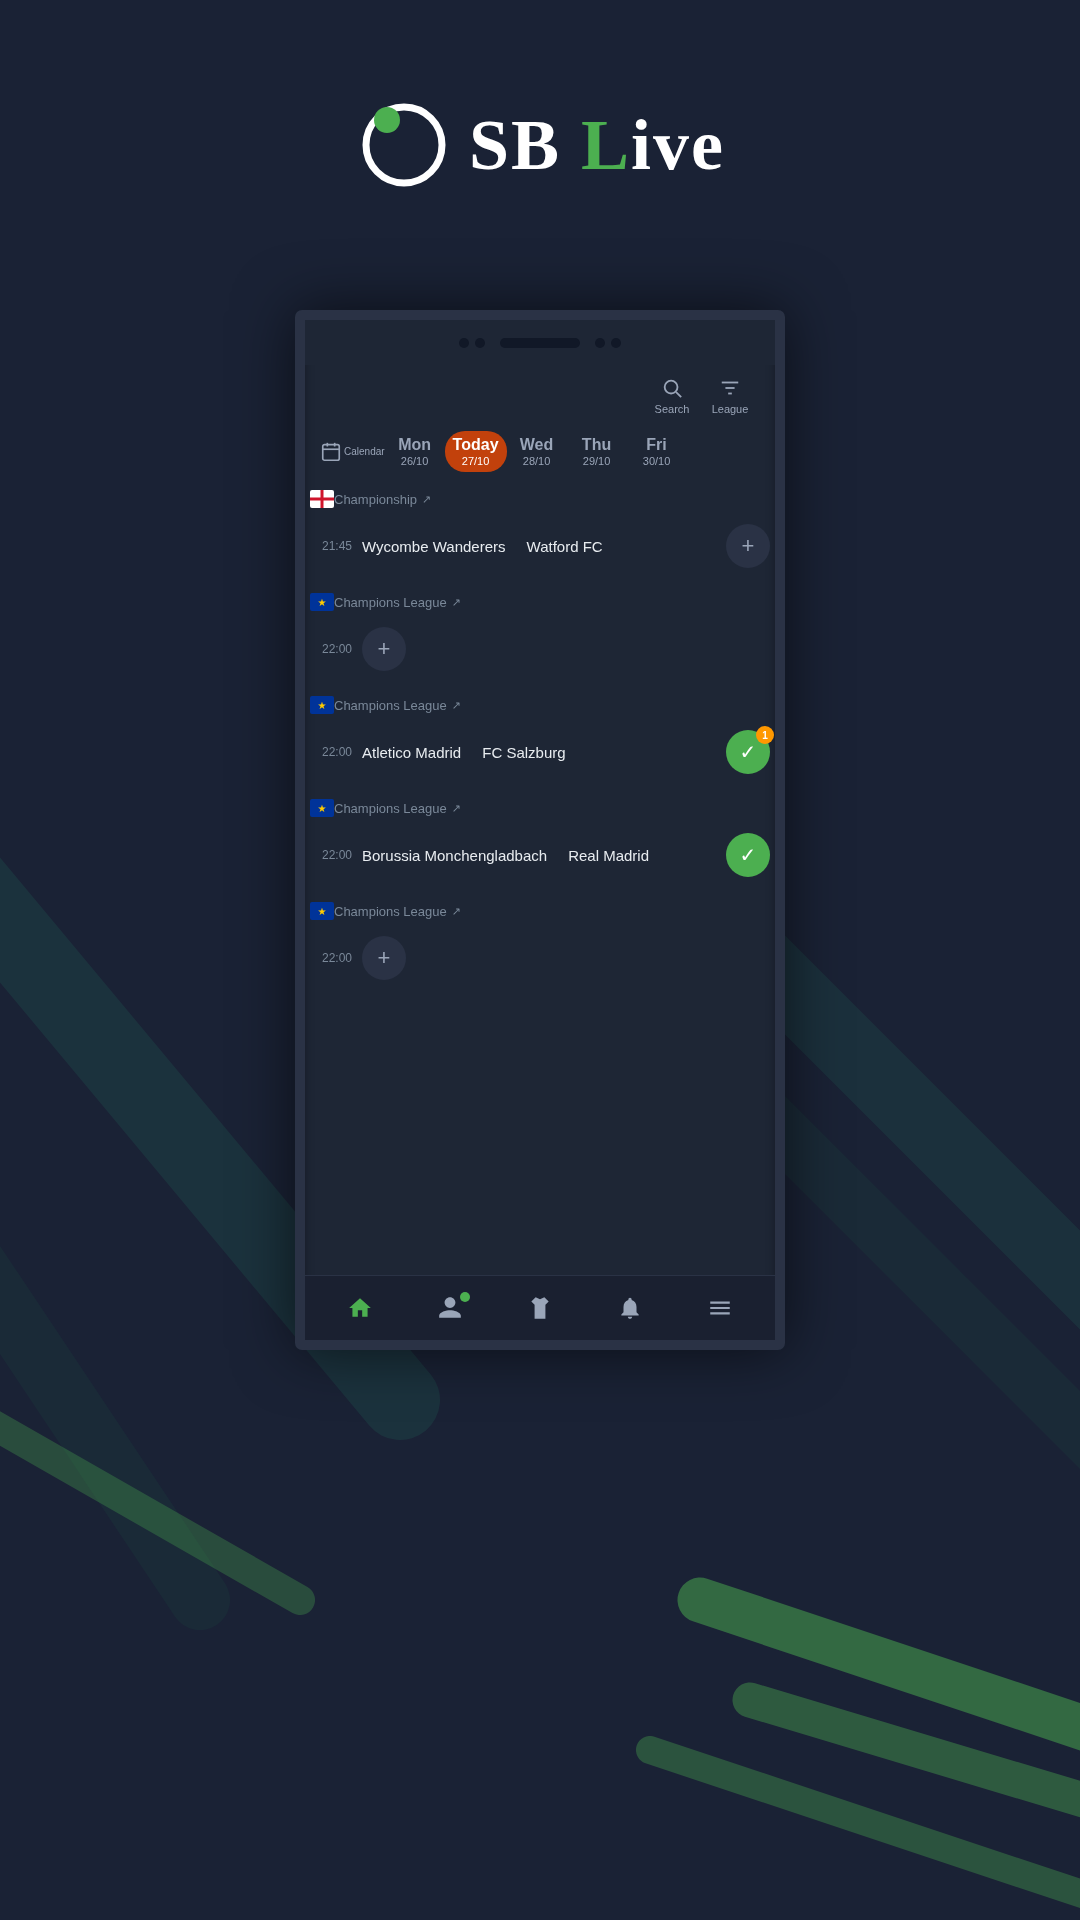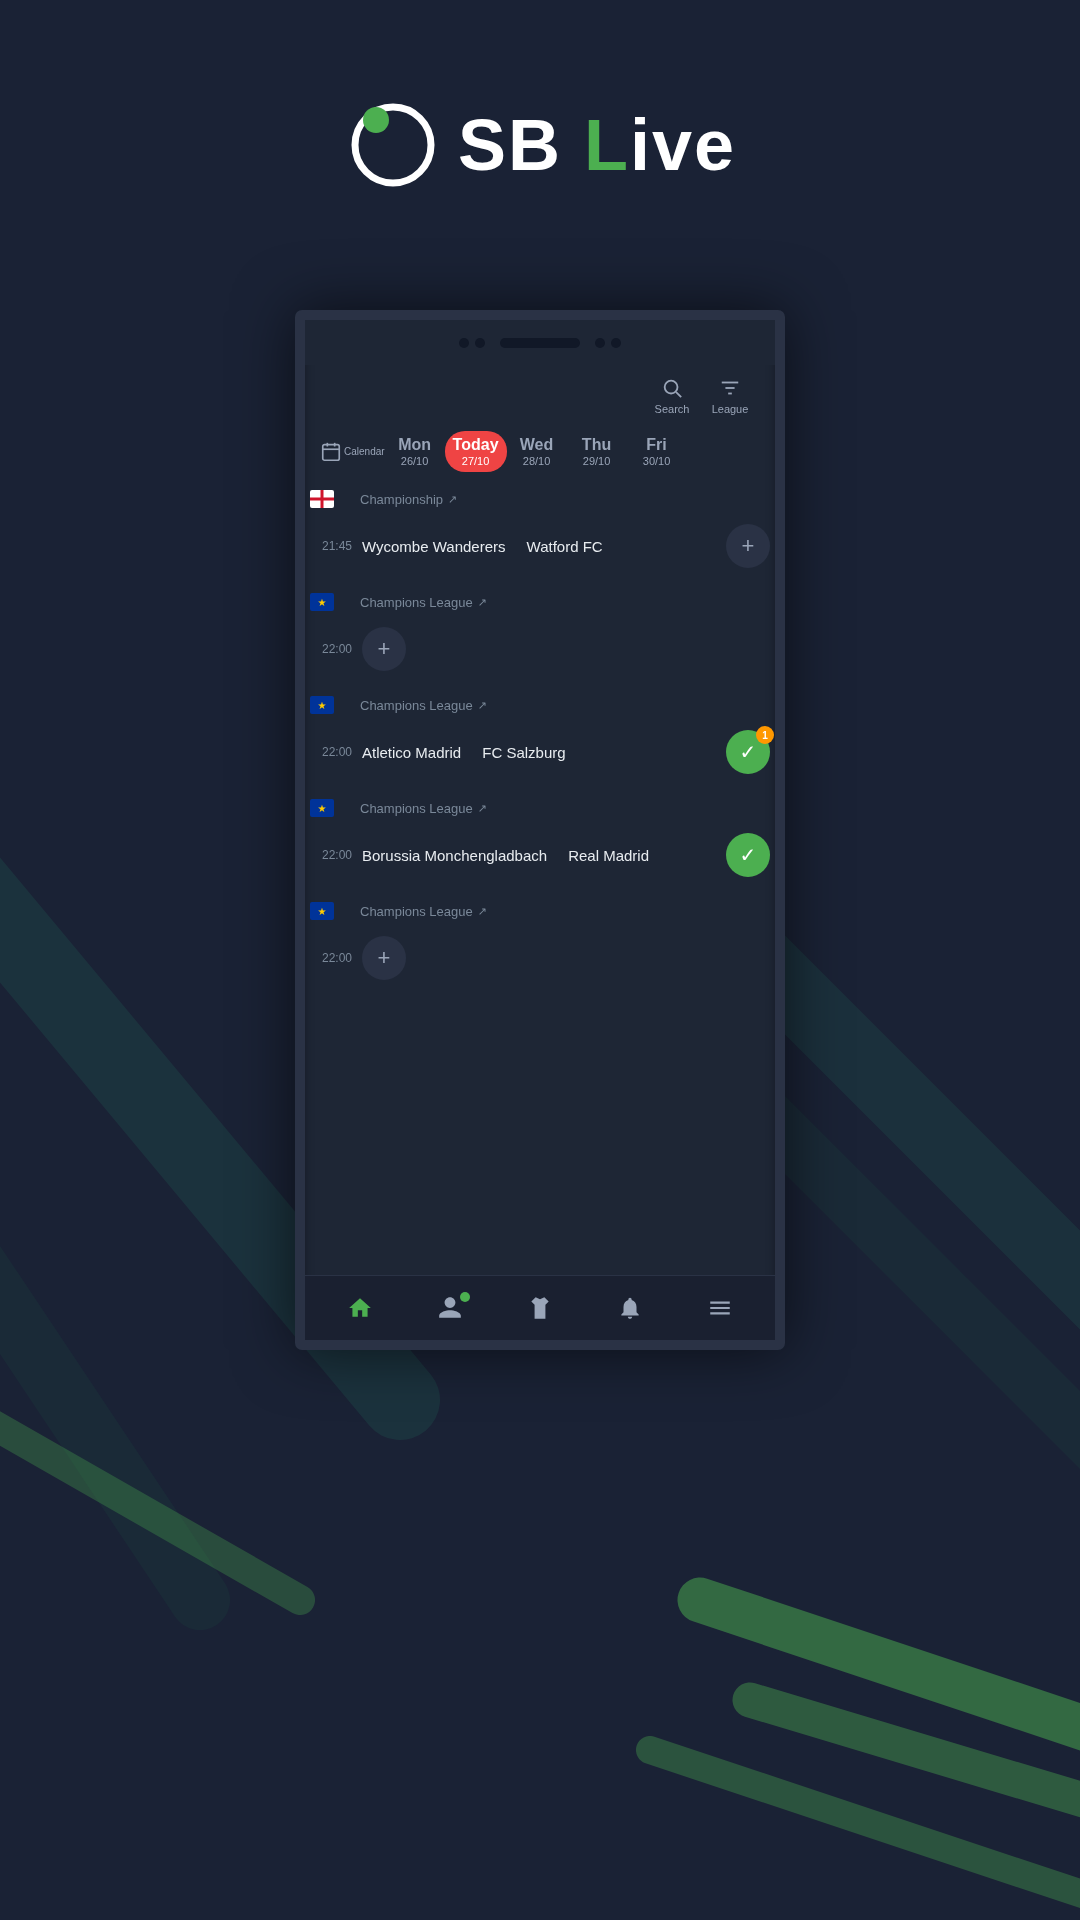--- a/index.html
+++ b/index.html
@@ -23,20 +23,21 @@
     
     .logo-area {
       position: absolute;
       top: 100px;
       left: 4px; right: 0;
       display: flex;
       align-items: center;
       justify-content: center;
       gap: 20px;
       z-index: 2;
+      font-family: Liberation Serif, serif;
     }
 
     .logo-icon {
       width: 90px;
       height: 90px;
       position: relative;
     }
 
     .logo-text {
       font-size: 72px;
@@ -144,41 +145,41 @@
       min-width: 60px;
       padding: 5px 8px;
       border-radius: 20px;
       color: #9aa5b8;
       font-size: 11px;
       cursor: pointer;
       gap: 1px;
     }
 
     .day-item.active {
-      background: #ef4444;
+      background: #c2410c;
       color: #ffffff;
     }
 
     .day-item .day-name {
       font-weight: 700;
       font-size: 16px;
     }
 
     .day-item .day-date {
       font-size: 11px;
     }
 
     .league-section {
       margin-bottom: 5px;
     }
 
     .league-header {
       display: flex;
       align-items: center;
-      gap: 26px;
+      gap: 0;
       padding: 10px 5px 6px;
     }
 
     .league-flag {
       width: 24px;
       height: 18px;
       border-radius: 2px;
       flex-shrink: 0;
     }
 

